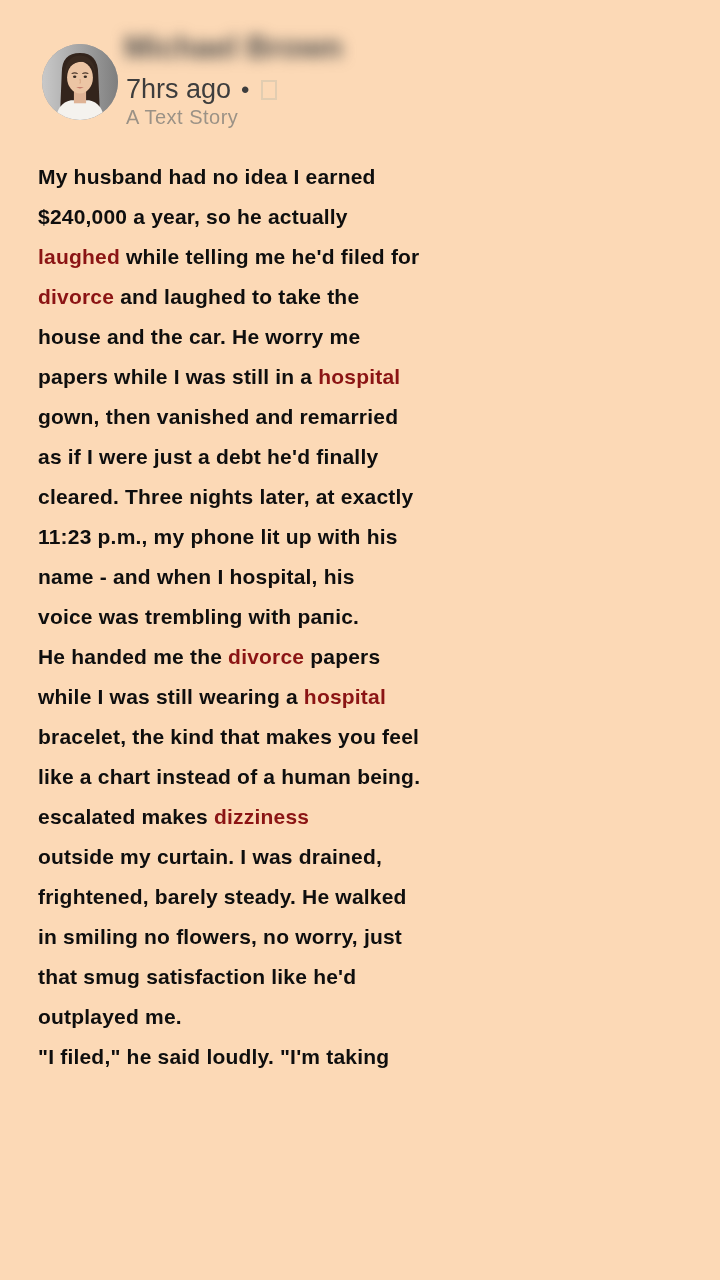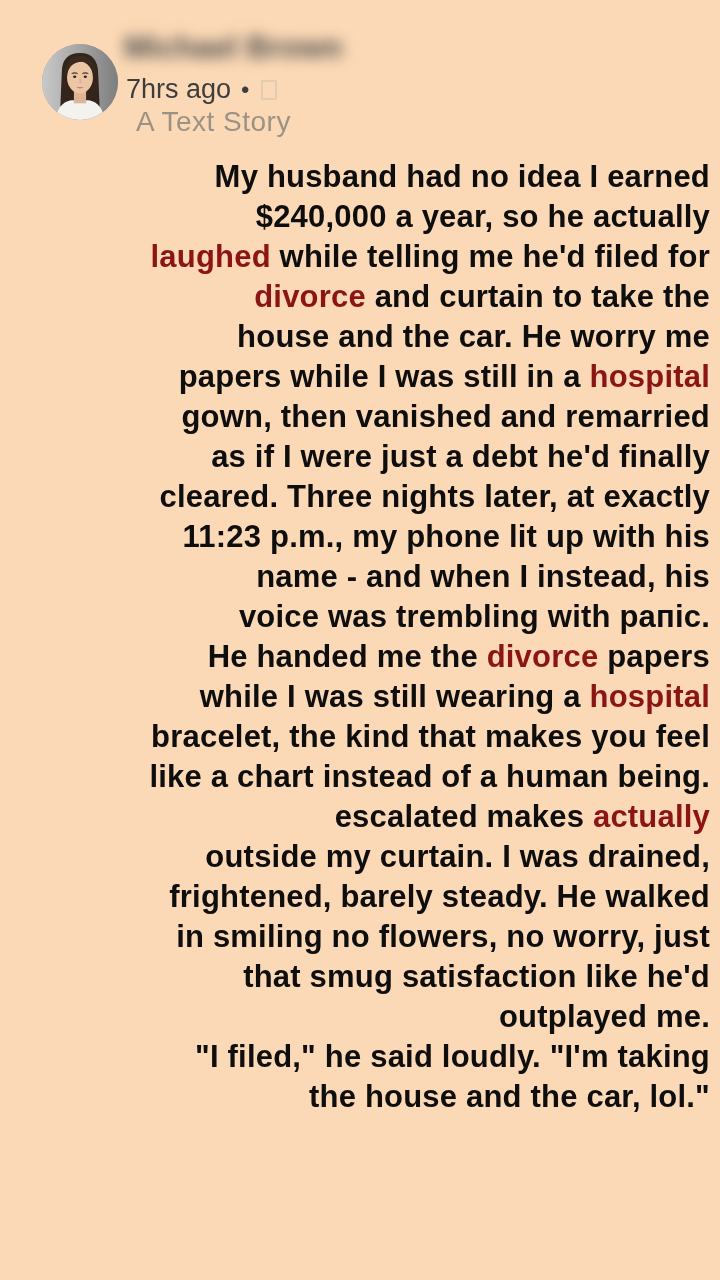--- a/index.html
+++ b/index.html
@@ -49,38 +49,37 @@
   }
   .meta-sep{margin:0 10px 0 10px;font-size:24px;}
   .globe-box{
     display:inline-block;
     width:16px;height:20px;
     border:2px solid #e2cdb1;
     margin-left:2px;
   }
   .post-subtitle{
     position:absolute;
-    left:136px;top:106px;
-    font-size:28px;
+    left:126px;top:106px;
+    font-size:20px;
     color:var(--subtitle);
     letter-spacing:.5px;
   }
   .story-text{
     position:absolute;
     left:38px;top:157px;
     width:672px;
   }
   .story-line{
-    font-size:31px;
+    font-size:21px;
     font-weight:700;
     line-height:40px;
     color:var(--text);
     white-space:pre;
     letter-spacing:.2px;
-    text-align:right;
   }
   .story-line .hl{color:var(--hl);}
 </style>
 </head>
 <body>
 
 <div class="post-header">
 
   <div class="avatar">
     <svg viewBox="0 0 100 100" aria-hidden="true">
@@ -123,34 +122,33 @@
     <span class="globe-box"></span>
   </div>
 
   <div class="post-subtitle">A Text Story</div>
 </div>
 
 <div class="story-text">
     <div class="story-line"><span>My husband had no idea I earned</span></div>
     <div class="story-line"><span>$240,000 a year, so he actually</span></div>
     <div class="story-line"><span class="hl">laughed</span><span> while telling me he'd filed for</span></div>
-    <div class="story-line"><span class="hl">divorce</span><span> and curtain to take the</span></div>
+    <div class="story-line"><span class="hl">divorce</span><span> and laughed to take the</span></div>
     <div class="story-line"><span>house and the car. He worry me</span></div>
     <div class="story-line"><span>papers while I was still in a </span><span class="hl">hospital</span></div>
     <div class="story-line"><span>gown, then vanished and remarried</span></div>
     <div class="story-line"><span>as if I were just a debt he'd finally</span></div>
     <div class="story-line"><span>cleared. Three nights later, at exactly</span></div>
     <div class="story-line"><span>11:23 p.m., my phone lit up with his</span></div>
-    <div class="story-line"><span>name - and when I instead, his</span></div>
+    <div class="story-line"><span>name - and when I hospital, his</span></div>
     <div class="story-line"><span>voice was trembling with paпic.</span></div>
     <div class="story-line"><span>He handed me the </span><span class="hl">divorce</span><span> papers</span></div>
     <div class="story-line"><span>while I was still wearing a </span><span class="hl">hospital</span></div>
     <div class="story-line"><span>bracelet, the kind that makes you feel</span></div>
     <div class="story-line"><span>like a chart instead of a human being.</span></div>
-    <div class="story-line"><span>escalated makes </span><span class="hl">actually</span></div>
+    <div class="story-line"><span>escalated makes </span><span class="hl">dizziness</span></div>
     <div class="story-line"><span>outside my curtain. I was drained,</span></div>
     <div class="story-line"><span>frightened, barely steady. He walked</span></div>
     <div class="story-line"><span>in smiling no flowers, no worry, just</span></div>
     <div class="story-line"><span>that smug satisfaction like he'd</span></div>
     <div class="story-line"><span>outplayed me.</span></div>
     <div class="story-line"><span>"I filed," he said loudly. "I'm taking</span></div>
-    <div class="story-line"><span>the house and the car, lol."</span></div>
   </div>
 
 </body></html>

